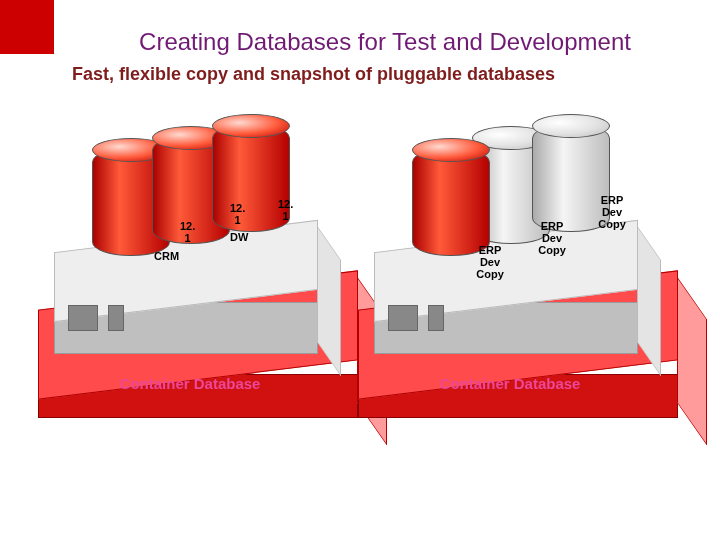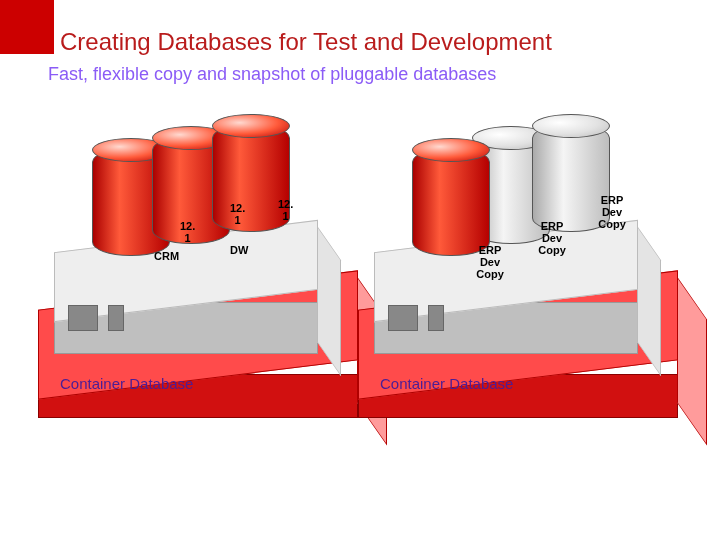--- a/index.html
+++ b/index.html
@@ -1,19 +1,19 @@
 <!DOCTYPE html>
 <html><head>
 <meta charset="utf-8">
 <style>
 *{box-sizing:border-box;margin:0;padding:0}
 body{width:720px;height:540px;background:#fff;font-family:Arial,Helvetica,sans-serif;position:relative;overflow:hidden}
 .red-sq{position:absolute;top:0;left:0;width:54px;height:54px;background:#c00}
-h1{font-size:24px;font-weight:400;color:#b91c1c;padding:28px 10px 4px 60px;font-family:"Segoe UI",Arial,sans-serif}
-h2{font-size:18px;font-weight:400;color:#8b5cf6;padding:4px 0 0 48px}
+h1{font-size:24px;font-weight:400;color:#701a75;text-align:center;padding:28px 10px 4px 60px;font-family:"Segoe UI",Arial,sans-serif}
+h2{font-size:18px;font-weight:700;color:#7f1d1d;padding:4px 0 0 72px}
 .stage{position:absolute;top:120px;left:0;width:720px;height:400px}
 
 .container{position:absolute}
 .cA{left:60px;top:0}
 .cB{left:380px;top:0}
 
 .slab{position:absolute;top:170px;left:-22px;width:320px}
 .slab-top{width:320px;height:90px;background:#ff4b4b;transform:skewY(-7deg);border:1px solid #b00000}
 .slab-front{width:320px;height:44px;background:#d11010;margin-top:-6px;border:1px solid #8a0000}
 .slab-side{position:absolute;top:8px;right:-29px;width:30px;height:126px;background:#ff9b9b;transform:skewY(55deg);border:1px solid #b00000}
@@ -26,21 +26,21 @@
 .deck-notchB{position:absolute;top:185px;left:48px;width:16px;height:26px;background:#888;border:1px solid #666}
 
 .cyl{position:absolute;width:78px}
 .cyl-body{width:78px;height:108px;border-radius:38px/14px;border:1px solid #555}
 .cyl-cap{position:absolute;top:-10px;left:0;width:78px;height:24px;border-radius:50%;border:1px solid #555}
 .red .cyl-body{background:linear-gradient(90deg,#a00 0%,#ff5a3a 35%,#b50000 100%)}
 .red .cyl-cap{background:radial-gradient(ellipse at 35% 35%,#ffd9d0,#ff5a3a 55%,#b50000)}
 .grey .cyl-body{background:linear-gradient(90deg,#aaa 0%,#f5f5f5 40%,#bdbdbd 100%)}
 .grey .cyl-cap{background:radial-gradient(ellipse at 35% 35%,#fff,#e2e2e2 55%,#bcbcbc)}
 .lab{position:absolute;font-size:11px;font-weight:700;color:#000;text-align:center;line-height:1.1}
-.caption{position:absolute;top:255px;width:260px;font-size:15px;color:#4c1d95;font-weight:400}
+.caption{position:absolute;top:255px;width:260px;text-align:center;font-size:15px;color:#ec4899;font-weight:700}
 </style>
 </head>
 <body>
 
 <div class="red-sq"></div>
 <h1>Creating Databases for Test and Development</h1>
 <h2>Fast, flexible copy and snapshot of pluggable databases</h2>
 
 <div class="stage">
 
@@ -66,21 +66,21 @@
         <div class="cyl-cap"></div>
         <div class="cyl-body"></div>
       </div>
     <div class="cyl red" style="left:152px;top:4px">
         <div class="cyl-cap"></div>
         <div class="cyl-body"></div>
       </div>
 
     <div class="lab" style="left:94px;top:130px">CRM</div>
     <div class="lab" style="left:120px;top:100px">12. 1</div>
-    <div class="lab" style="left:170px;top:124px">DW</div>
+    <div class="lab" style="left:170px;top:111px">DW</div>
     <div class="lab" style="left:170px;top:82px">12. 1</div>
     <div class="lab" style="left:218px;top:78px">12. 1</div>
 
     <div class="caption" style="left:0">Container Database</div>
   </div>
 
   <div class="container cB">
     <div class="slab">
       <div class="slab-side"></div>
         <div class="slab-top"></div>

